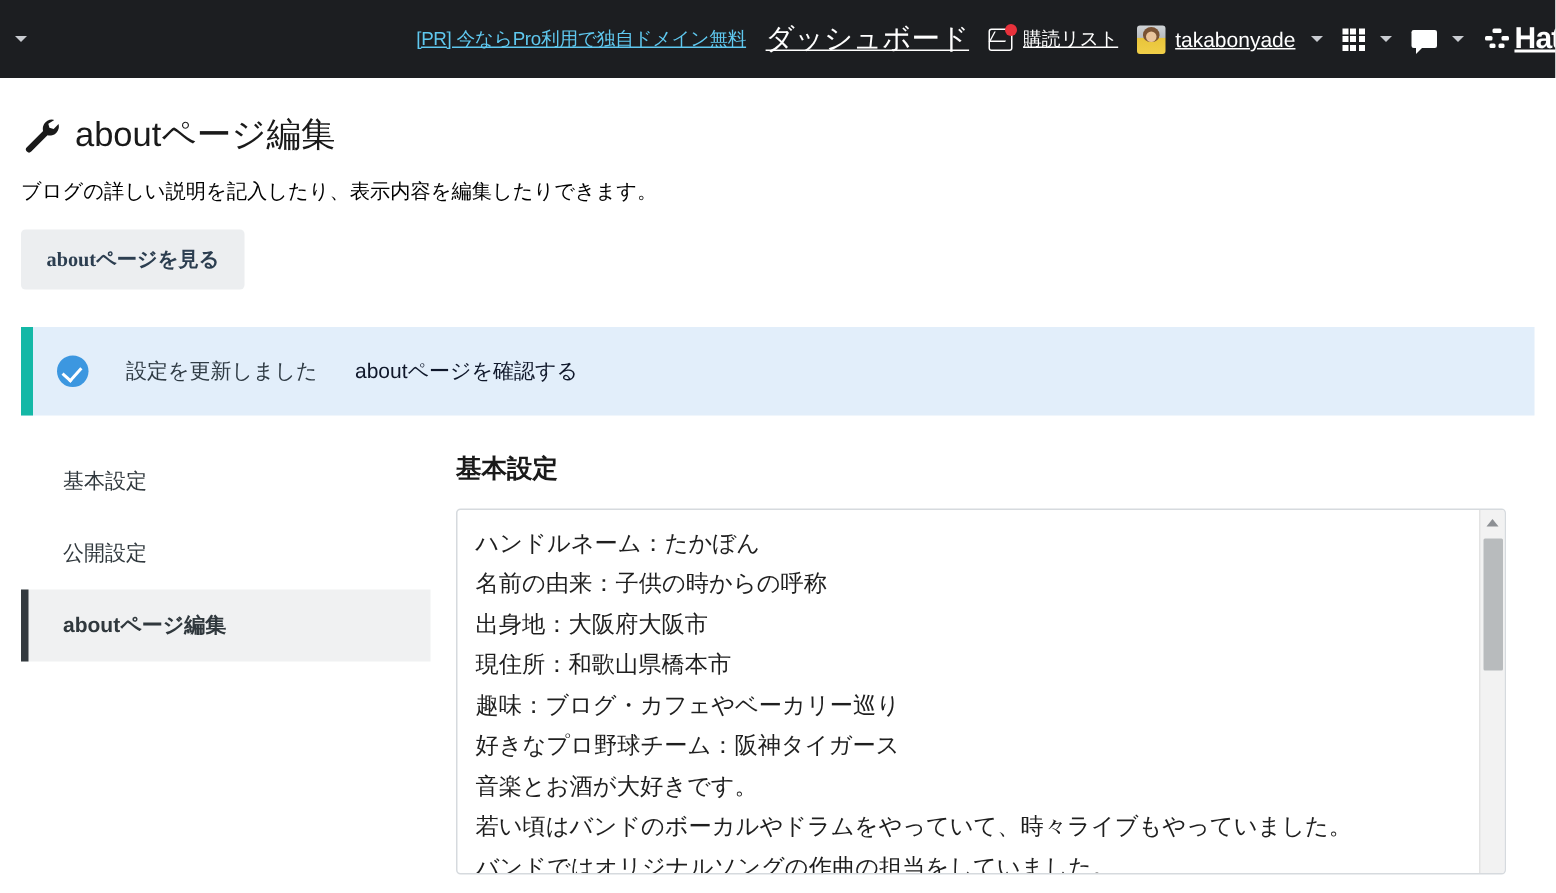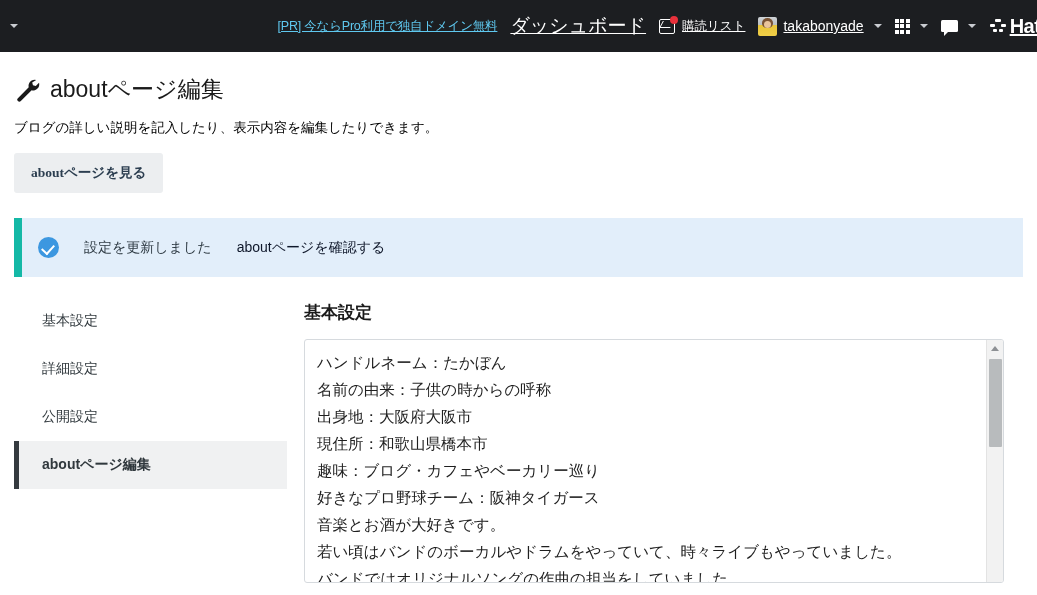--- a/index.html
+++ b/index.html
@@ -394,21 +394,20 @@
   <div class="alert">
     <span class="check-circle"></span>
     <span>設定を更新しました</span>
     <a href="#">aboutページを確認する</a>
   </div>
 
   <div class="columns">
 
     <nav class="sidebar">
       <a class="side-item" href="#">基本設定</a>
-      <a class="side-item" href="#">詳細設定</a>
       <a class="side-item" href="#">公開設定</a>
       <a class="side-item active" href="#">aboutページ編集</a>
     </nav>
 
     <div class="main">
       <h2 class="section-title">基本設定</h2>
 
 
       <div class="textarea-wrap">
         <div class="textarea-content">ハンドルネーム：たかぼん

